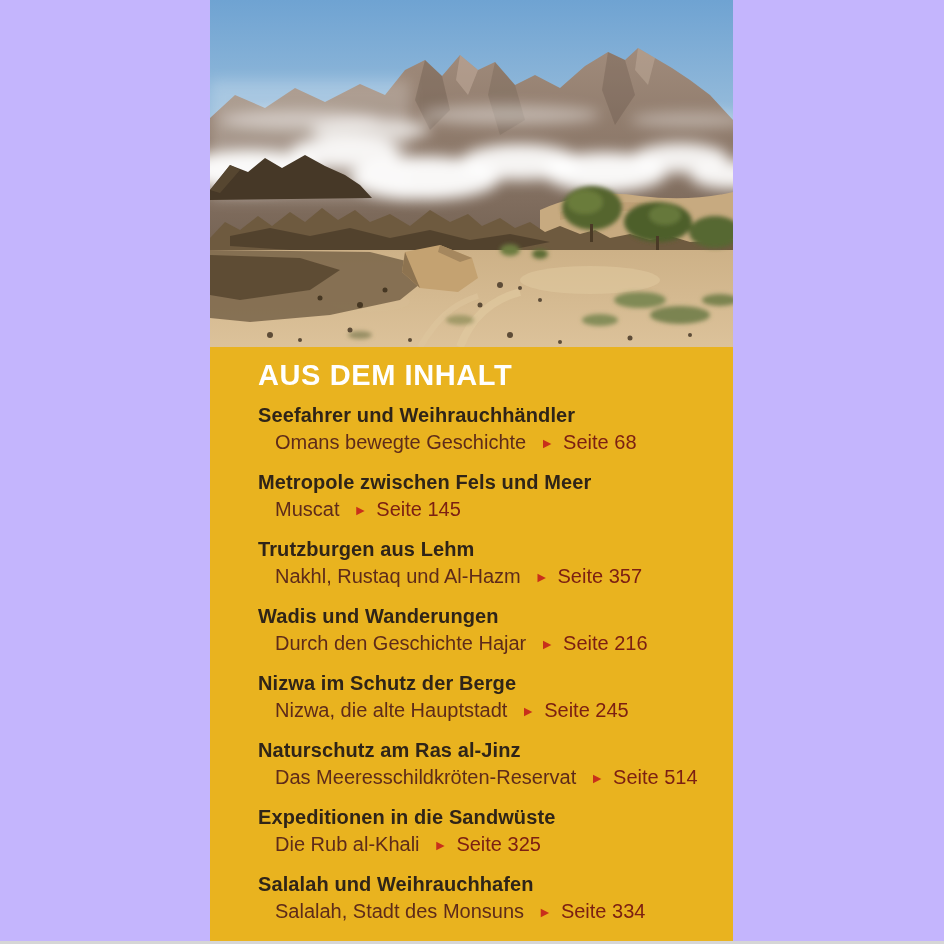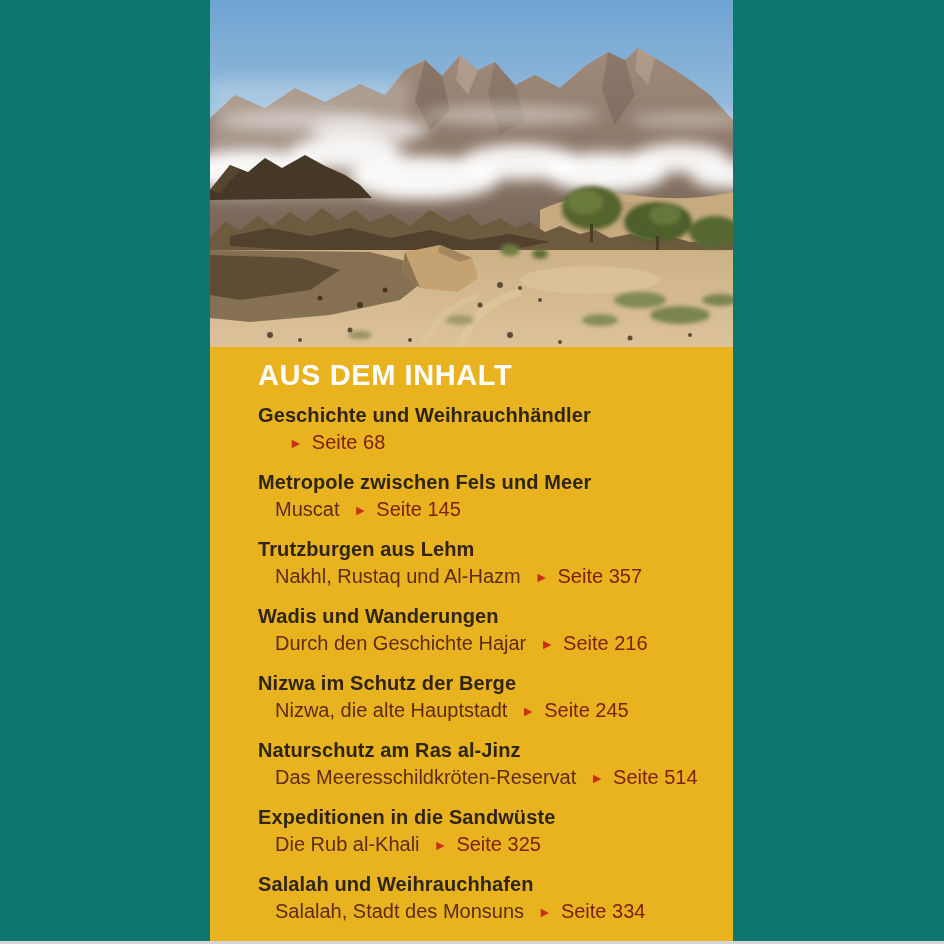--- a/index.html
+++ b/index.html
@@ -1,17 +1,17 @@
 <!DOCTYPE html>
 <html><head>
 <meta charset="utf-8">
 <style>
   html,body{margin:0;padding:0;background:#ffffff;}
   body{font-family:"Liberation Sans",sans-serif;}
-  .canvas{position:relative;width:944px;height:944px;background:#0f766e;overflow:hidden;}
+  .canvas{position:relative;width:944px;height:944px;background:#c4b5fd;overflow:hidden;}
   .content-column{position:absolute;left:210px;top:0;width:523px;height:944px;}
   .photo{width:523px;height:347px;display:block;}
   .photo svg{display:block;}
   .toc{box-sizing:border-box;width:523px;height:597px;background:#E9B31F;padding:12px 18px 0 48px;}
   .toc-heading{color:#ffffff;font-size:29px;font-weight:bold;letter-spacing:.6px;line-height:32px;margin:0 0 13px 0;}
   .entry{margin-bottom:18px;}
   .entry-title{color:#2F2418;font-size:20px;font-weight:bold;line-height:22px;margin-bottom:6px;letter-spacing:.1px;}
   .entry-sub{padding-left:17px;display:flex;align-items:center;color:#5E2B1A;font-size:20px;line-height:21px;white-space:nowrap;}
   .arrow{color:#C8301B;font-size:14px;margin:1px 9px 0 14px;line-height:14px;}
   .entry-page{color:#7C2012;}
@@ -150,22 +150,23 @@
           <circle cx="330" cy="300" r="2"></circle>
             <circle cx="270" cy="305" r="2.5"></circle>
         </g>
       </svg>
     </div>
 
     <div class="toc">
       <h1 class="toc-heading">AUS DEM INHALT</h1>
       <div id="entries">
   <div class="entry">
-    <div class="entry-title">Geschichte und Weihrauchhändler</div>
-    <div class="entry-sub">
+    <div class="entry-title">Seefahrer und Weihrauchhändler</div>
+    <div class="entry-sub">
+      <span>Omans bewegte Geschichte</span>
       <span class="arrow">►</span>
       <span class="entry-page">Seite 68</span>
     </div>
   </div>
 
   <div class="entry">
     <div class="entry-title">Metropole zwischen Fels und Meer</div>
     <div class="entry-sub">
       <span>Muscat</span>
       <span class="arrow">►</span>

